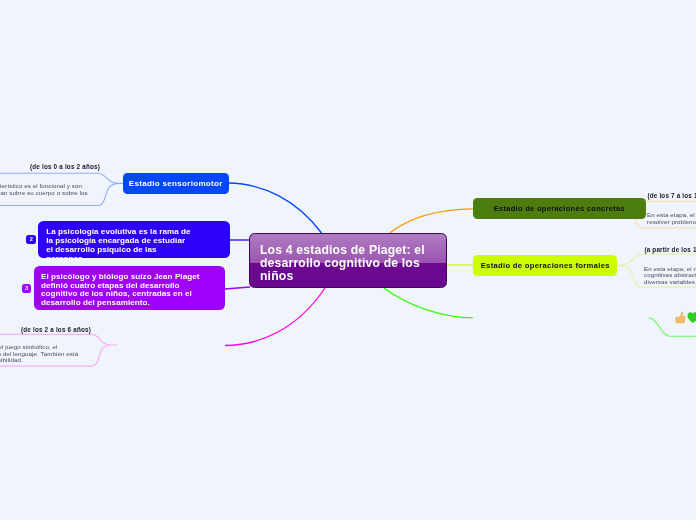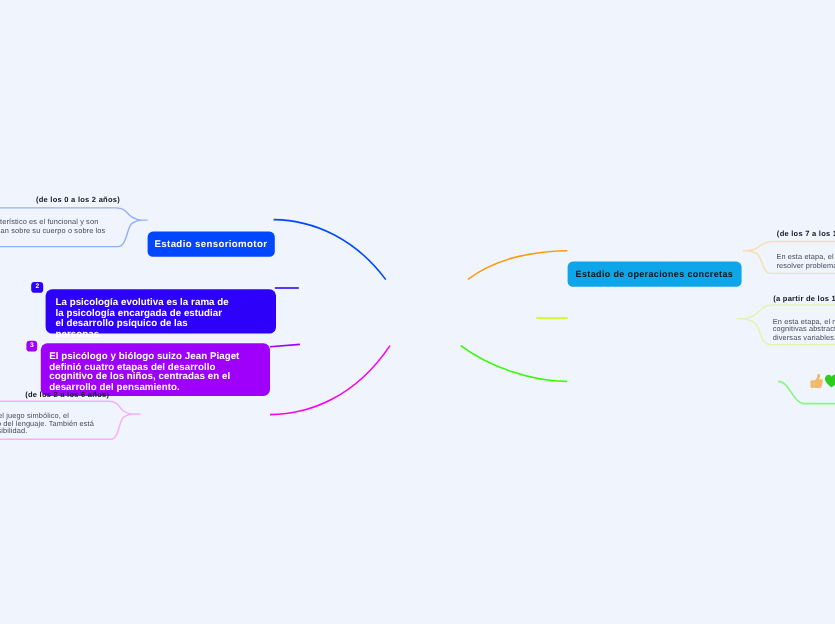--- a/index.html
+++ b/index.html
@@ -15,31 +15,31 @@
 
   
   #central{left:249px;top:233px;width:198px;height:55px;border-radius:5.5px;white-space:normal;
            background:linear-gradient(to bottom,#af7cc2 0%,#9b55b0 54.5%,#6c0790 55.5%,#6c0790 100%);
            border:1.6px solid #3d0557;display:block;padding:10px 6px 0 10px;overflow:hidden;
            line-height:13.2px;font-size:12.2px;}
   #central .t{color:#ffffff;font-family:"Liberation Sans",sans-serif;font-weight:bold;
               font-size:12.2px;line-height:13.2px;letter-spacing:0.18px;}
 
   
-  .bn{font-family:"Liberation Sans",sans-serif;font-size:8.05px;letter-spacing:0.3px;margin-top:20px;}
+  .bn{font-family:"Liberation Sans",sans-serif;font-size:8.05px;letter-spacing:0.3px;}
   #n-sensorio{left:123px;top:173px;width:105.5px;height:21px;background:#0047ff;color:#fff;}
   #n-psico  {left:38.2px;top:221.1px;width:192px;height:37.4px;background:#2d00fa;color:#fff;
              border-radius:5.5px;display:block;padding:6px 39px 0 8px;text-align:left;
              font-size:8.1px;line-height:9.1px;}
   #n-piaget {left:34px;top:266px;width:191.3px;height:43.8px;background:#9f00fc;color:#fff;
              border-radius:5.5px;display:block;padding:7px 14px 0 7px;text-align:left;
              font-size:8.1px;line-height:8.55px;}
   #n-preop  {left:116.5px;top:334.5px;width:107.8px;height:21px;background:#fb00eb;color:#fff;
              font-size:7.75px;}
-  #n-concre {left:472.8px;top:197.8px;width:145px;height:21.6px;background:#0ea5e9;color:#111;
+  #n-concre {left:472.8px;top:197.8px;width:173px;height:21.6px;background:#4d7c0f;color:#111;
              font-size:7.5px;}
   #n-formal {left:473.1px;top:254.8px;width:144.3px;height:20.8px;background:#ccff00;color:#111;
              font-size:7.65px;}
   #n-que    {left:472.7px;top:307.2px;width:174px;height:20.8px;background:#33ff00;color:#111;
              font-size:7.6px;}
 
   .multi{font-size:8.1px;line-height:9.1px;font-weight:bold;letter-spacing:0.05px;}
 
   .badge{position:absolute;border-radius:2.8px;color:#fff;font-size:5.6px;font-weight:bold;
          display:flex;align-items:center;justify-content:center;line-height:1;
@@ -76,40 +76,46 @@
 
     <path d="M384,288 C408,306 443,317.6 472.7,317.9" fill="none" stroke="#33ff00" stroke-width="1.3"></path>
 
     <path d="M-60,173.2 L97,173.2 C105,173.2 105.5,178.3 110,181 C113,182.8 114.8,183.4 118.3,183.4 L123,183.4 M118.3,183.4 C114.8,183.4 113,184.1 110,186.2 C105.5,189.4 106,205.5 98,205.5 L-60,205.5" fill="none" stroke="#91aff9" stroke-width="1.15"></path>
     <path d="M-60,334.4 L91,334.4 C99,334.4 99,340 103,342.5 C106,344.4 107.5,345 110.6,345 L117,345 M110.6,345 C107.5,345 106,345.6 103,347.6 C99,350.3 99.5,366.1 92,366.1 L-60,366.1" fill="none" stroke="#f9aef7" stroke-width="1.2"></path>
     <path d="M760,201.3 L644,201.3 C636.5,201.3 635,204 631,206.5 C628,208.2 626,208.9 622,208.9 L619,208.9 M622,208.9 C626,208.9 628,209.6 631,211.6 C635,214.3 635.5,227.8 642,227.8 L760,227.8" fill="none" stroke="#f8ddb2" stroke-width="1.2"></path>
     <path d="M760,254.2 L644,254.2 C635,254.2 634,259.5 629,262.6 C625.5,264.7 622,265.7 617.7,265.7 L614,265.7 M617.7,265.7 C622,265.7 625.5,266.8 629,269.2 C634,272.7 633,287.2 642,287.2 L760,287.2" fill="none" stroke="#e4f3ab" stroke-width="1.2"></path>
     <path d="M648.5,317.8 C658,317.8 661,336.4 670.3,336.4 L760,336.4" fill="none" stroke="#8cf584" stroke-width="1.4"></path>
   </svg>
 
+  <div class="node" id="central">
+    <span class="t">Los 4 estadios de Piaget: el desarrollo cognitivo de los niños</span>
+  </div>
 
   <div class="node bn" id="n-sensorio">
     <span>Estadio sensoriomotor</span>
   </div>
 
   <div class="node bn multi" id="n-psico">
     <span>La psicología evolutiva es la rama de la psicología encargada de estudiar el desarrollo psíquico de las personas.</span>
   </div>
   <div class="badge" id="b2">2</div>
 
   <div class="node bn multi" id="n-piaget">
     <span>El psicólogo y biólogo suizo Jean Piaget definió cuatro etapas del desarrollo cognitivo de los niños, centradas en el desarrollo del pensamiento.</span>
   </div>
   <div class="badge" id="b3">3</div>
 
 
   <div class="node bn" id="n-concre">
     <span>Estadio de operaciones concretas</span>
   </div>
 
+  <div class="node bn" id="n-formal">
+    <span>Estadio de operaciones formales</span>
+  </div>
 
 
   <div class="nhdr" style="left:-31px;top:163.3px;width:192px;text-align:center;">(de los 0 a los 2 años)</div>
   <div class="nbody" style="left:-54px;top:183.3px;width:160px;text-align:left;">El juego más característico es el funcional y son
 acciones que realizan sobre su cuerpo o sobre los</div>
 
   <div class="nhdr" style="left:-38px;top:325.5px;width:188px;text-align:center;">(de los 2 a los 6 años)</div>
   <div class="nbody" style="left:-27px;top:344.3px;width:160px;text-align:left;">Aparece el juego simbólico, el
 desarrollo del lenguaje. También está
 la irreversibilidad.</div>

